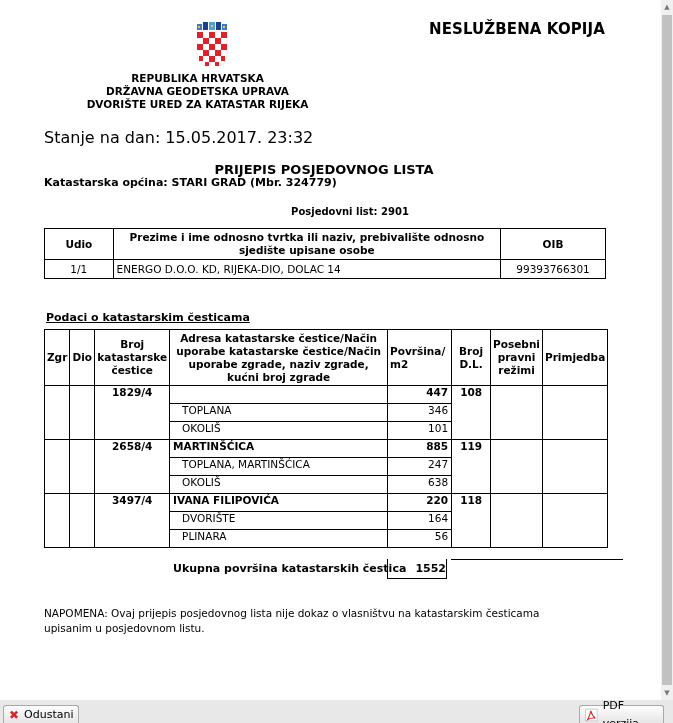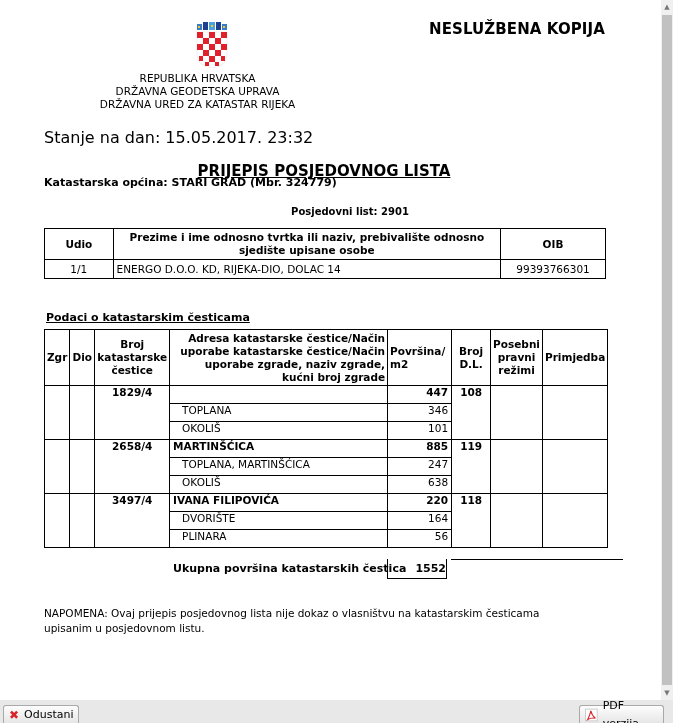--- a/index.html
+++ b/index.html
@@ -7,23 +7,23 @@
          font-family:"DejaVu Sans", "Liberation Sans", sans-serif; color:#000; }
   .page { position:absolute; left:0; top:0; width:661px; height:700px; background:#fff; overflow:hidden; }
   .scrollbar { position:absolute; left:661px; top:0; width:12px; height:700px; background:#f0f0f0; }
   .scrollbar .arrow { position:absolute; left:0; width:12px; height:14px; font-size:7px; color:#777; text-align:center; line-height:14px; }
   .scrollbar .arrow.up { top:0; }
   .scrollbar .arrow.down { bottom:0; }
   .scrollbar .thumb { position:absolute; left:1px; top:15px; width:10px; height:670px; background:#c1c1c1; }
 
   .watermark { position:absolute; left:429px; top:20px; font-size:15px; font-weight:bold; letter-spacing:0.1px; }
   .coat { position:absolute; left:196px; top:22px; width:32px; height:46px; }
-  .header-lines { position:absolute; left:44px; top:72px; width:307px; text-align:center; font-size:10.5px; font-weight:normal; line-height:13px; }
+  .header-lines { position:absolute; left:44px; top:72px; width:307px; text-align:center; font-size:10.5px; font-weight:bold; line-height:13px; }
   .date { position:absolute; left:44px; top:128px; font-size:16px; }
-  .title { position:absolute; left:0; width:648px; top:162px; text-align:center; font-size:15px; font-weight:bold;text-decoration:underline; }
+  .title { position:absolute; left:0; width:648px; top:162px; text-align:center; font-size:13px; font-weight:bold; }
   .ko { position:absolute; left:44px; top:176px; font-size:11px; font-weight:bold; }
   .pl { position:absolute; left:0; width:604px; top:206px; text-align:center; font-size:10px; font-weight:bold;margin-left:48px; }
 
   table { border-collapse:collapse; }
   .owners { position:absolute; left:44px; top:228px; width:562px; font-size:10.5px; }
   .owners th, .owners td { border:1px solid #000; padding:1px 3px; }
   .owners th { font-weight:bold; text-align:center; line-height:13px; height:28px; }
   .owners td { height:16px; }
 
   .section { position:absolute; left:46px; top:311px; font-size:11px; font-weight:bold;text-decoration:underline; }
@@ -84,21 +84,21 @@
         <rect x="13" y="34" width="6" height="6"></rect>
         <rect x="25" y="34" width="4" height="5"></rect>
       <rect x="9" y="40" width="4" height="4"></rect>
         <rect x="19" y="40" width="4" height="4"></rect>
     </g>
   </svg>
 
   <div class="header-lines">
     <div>REPUBLIKA HRVATSKA</div>
     <div>DRŽAVNA GEODETSKA UPRAVA</div>
-    <div>DRŽAVNA URED ZA KATASTAR RIJEKA</div>
+    <div>DVORIŠTE URED ZA KATASTAR RIJEKA</div>
   </div>
 
   <div class="date">Stanje na dan: 15.05.2017. 23:32</div>
   <div class="title">PRIJEPIS POSJEDOVNOG LISTA</div>
   <div class="ko">Katastarska općina: STARI GRAD (Mbr. 324779)</div>
   <div class="pl">Posjedovni list: 2901</div>
 
   <table class="owners">
     <colgroup>
         <col style="width:68px">
@@ -130,21 +130,21 @@
       <col style="width:64px">
         <col style="width:39px">
         <col style="width:50px">
         <col style="width:65px">
     </colgroup>
     <tbody>
         <tr>
       <th>Zgr</th>
       <th>Dio</th>
       <th class="center">Broj katastarske čestice</th>
-      <th style="text-align:right">Adresa katastarske čestice/Način uporabe katastarske čestice/Način uporabe zgrade, naziv zgrade, kućni broj zgrade</th>
+      <th style="text-align:center">Adresa katastarske čestice/Način uporabe katastarske čestice/Način uporabe zgrade, naziv zgrade, kućni broj zgrade</th>
       <th style="text-align:left">Površina/ m2</th>
       <th class="center">Broj D.L.</th>
       <th class="center">Posebni pravni režimi</th>
       <th class="center">Primjedba</th>
     </tr>
 
     <tr>
       <td rowspan="3"></td>
       <td rowspan="3"></td>
       <td rowspan="3" class="b center">1829/4</td>

